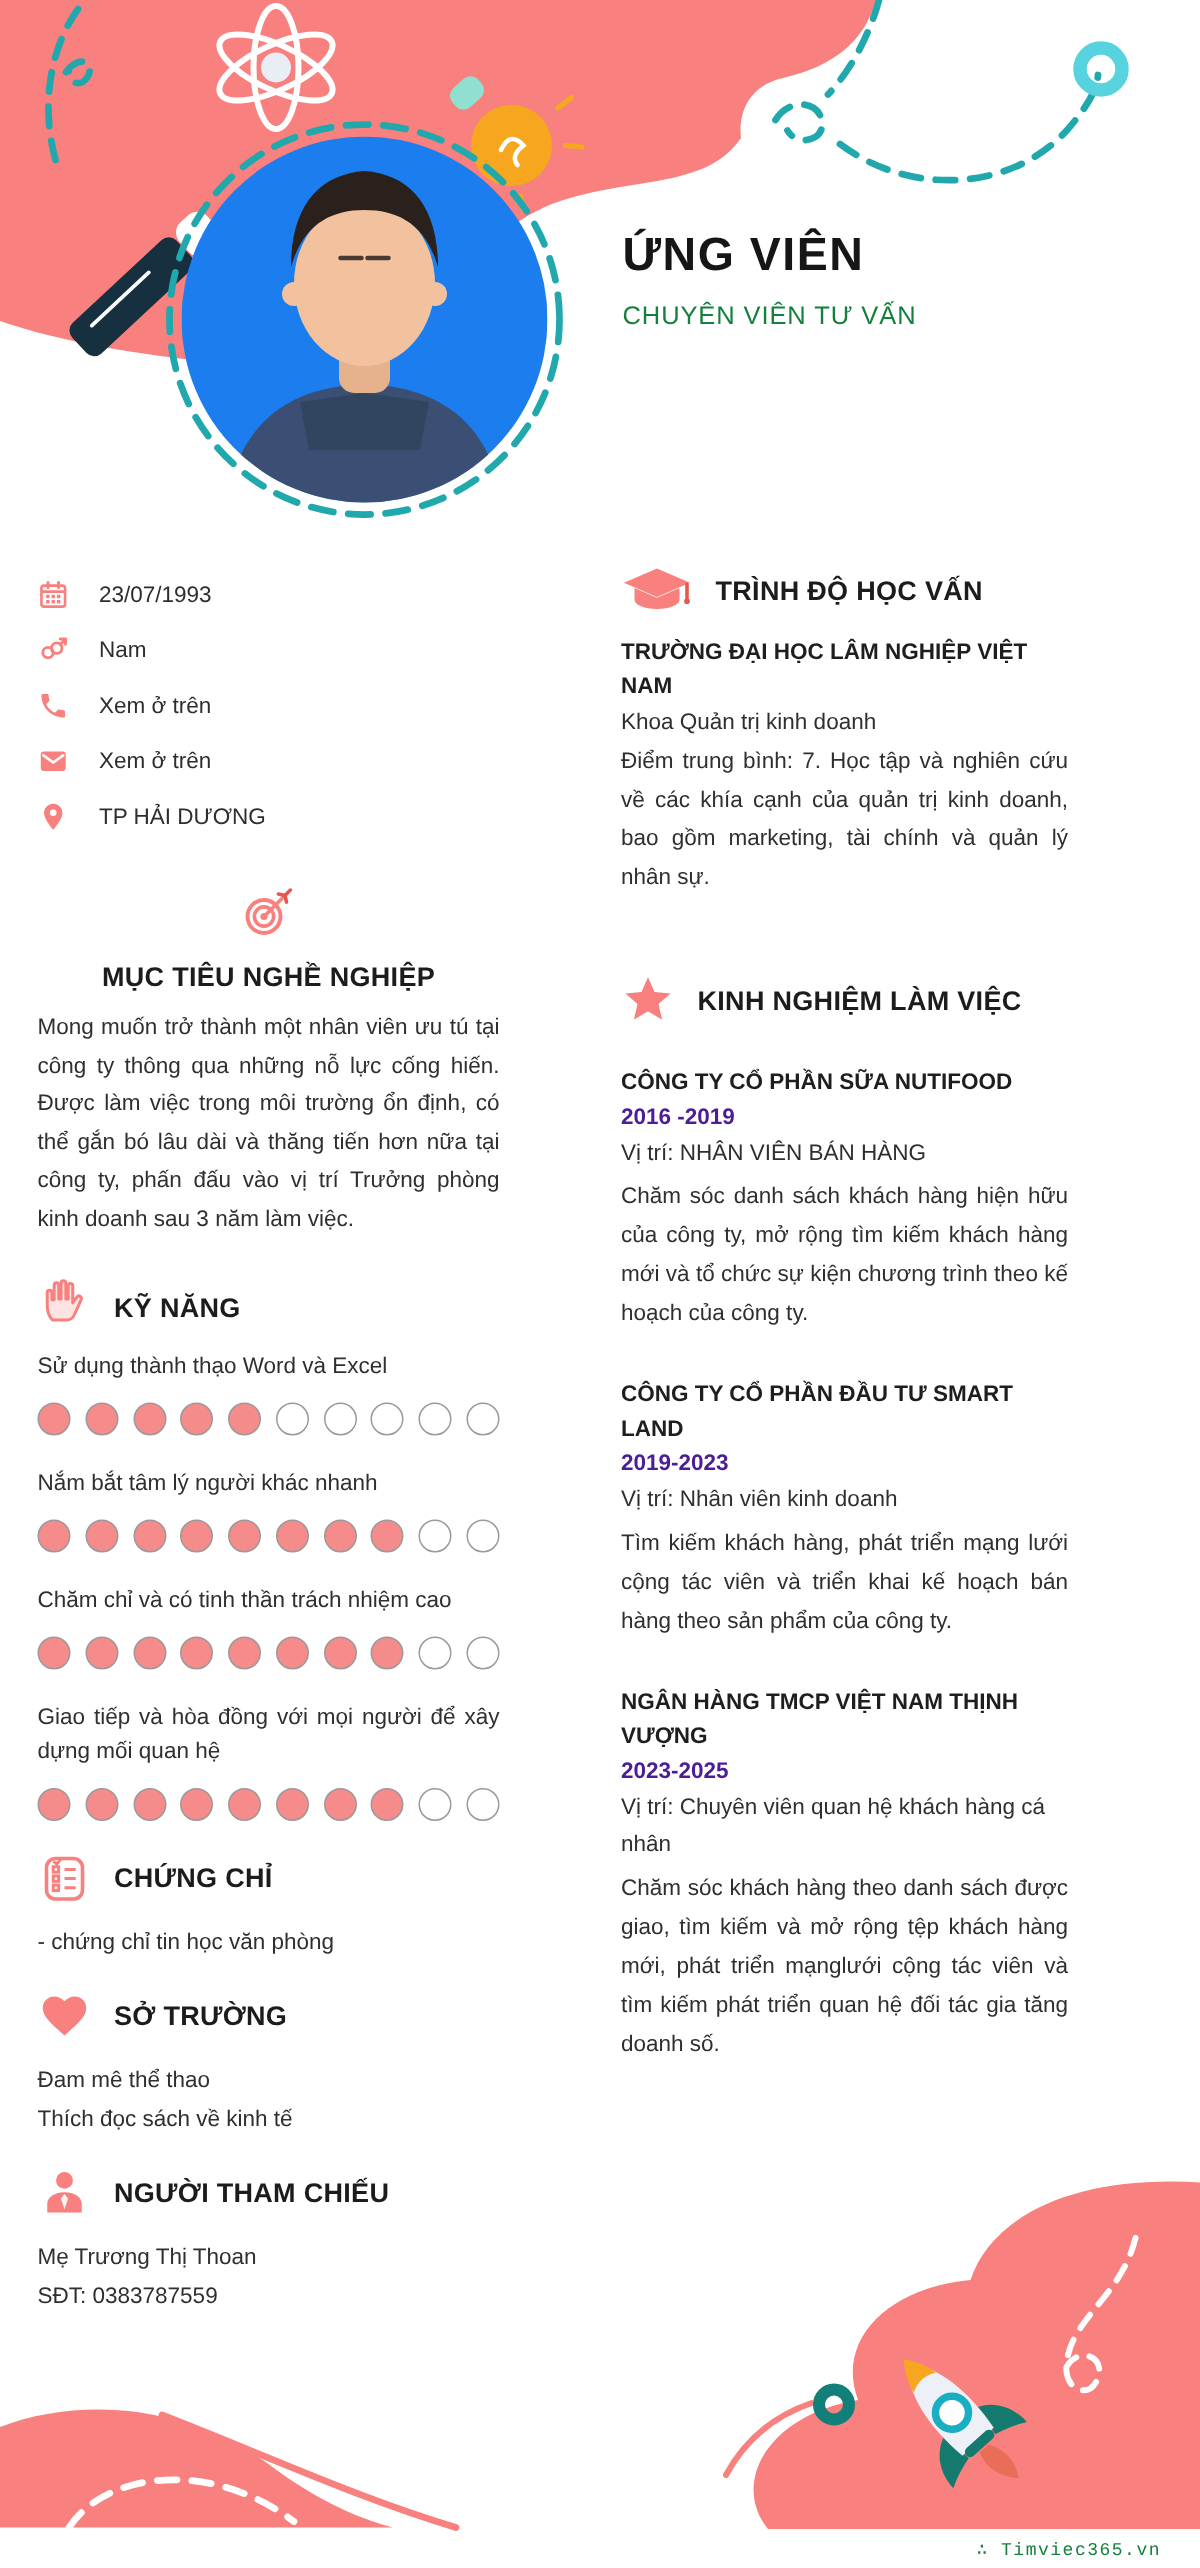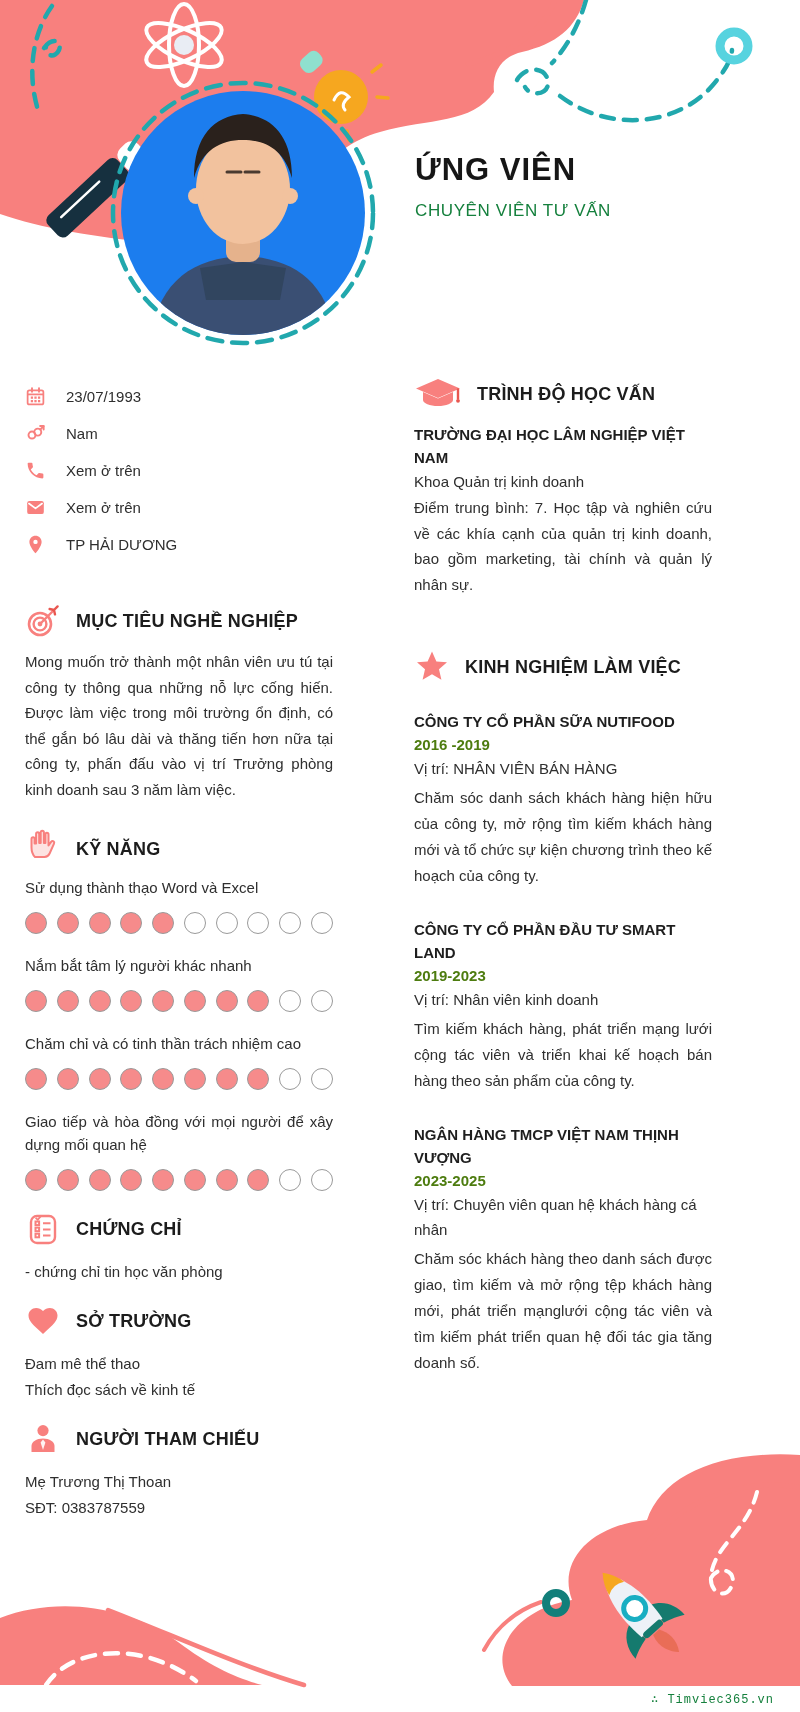--- a/index.html
+++ b/index.html
@@ -41,21 +41,21 @@
   .sec-gap-sm{margin-top:18px;}
 
   .edu-school,.job-company{font-size:15px;font-weight:700;line-height:23px;color:#1e1e1e;margin:0;}
   .edu-school{margin-top:11px;}
   .edu-faculty{font-size:15px;line-height:25px;margin:0;color:#2f2f2f;}
   .edu-desc{margin:1px 0 0 0;font-size:15px;line-height:25.5px;text-align:justify;color:#2f2f2f;}
 
   .exp-head{margin-top:52px;}
   .jobs{margin-top:25px;}
   .job{margin-bottom:29px;}
-  .job-period{font-size:15px;font-weight:700;line-height:23px;color:#4d7c0f;}
+  .job-period{font-size:15px;font-weight:700;line-height:23px;color:#4c1d95;}
   .job-position{font-size:15px;line-height:25px;color:#2f2f2f;}
   .job-desc{margin:4px 0 0 0;font-size:15px;line-height:26px;text-align:justify;color:#2f2f2f;}
 
   .footer{position:absolute;right:26px;bottom:5px;font-family:Liberation Mono, monospace;
           font-size:12px;letter-spacing:1px;color:#15803d;z-index:5;}
 </style>
 </head>
 <body>
 
 <div class="page">
@@ -178,21 +178,21 @@
         <li>
           <span class="ic">
             <svg viewBox="0 0 24 24">
               <path d="M12 2C8.13 2 5 5.13 5 9c0 5.25 7 13 7 13s7-7.75 7-13c0-3.87-3.13-7-7-7zm0 9.5a2.5 2.5 0 1 1 0-5 2.5 2.5 0 0 1 0 5z" fill="#F8807E"></path>
             </svg>
           </span>
           <span>TP HẢI DƯƠNG</span>
         </li>
       </ul>
 
-    <div class="sec-head" style="margin-top:40px;">
+    <div class="sec-head" style="margin-top:27px;flex-direction:column;">
       <span class="ic">
         <svg viewBox="0 0 36 36" width="36" height="36">
             <circle cx="15" cy="21" r="11" fill="none" stroke="#F8807E" stroke-width="2.6"></circle>
             <circle cx="15" cy="21" r="6.4" fill="none" stroke="#F8807E" stroke-width="2.4"></circle>
             <circle cx="15" cy="21" r="2.4" fill="#F8807E"></circle>
             <path d="M15 21 L29 7" stroke="#F8807E" stroke-width="2.4" stroke-linecap="round"></path>
             <path d="M29 7 l1 4.4 M29 7 l-4.4 -1 M29 7 l3.6 -3.6" stroke="#E9564F" stroke-width="2.4" fill="none" stroke-linecap="round"></path>
           </svg>
       </span>
       <h2>MỤC TIÊU NGHỀ NGHIỆP</h2>

